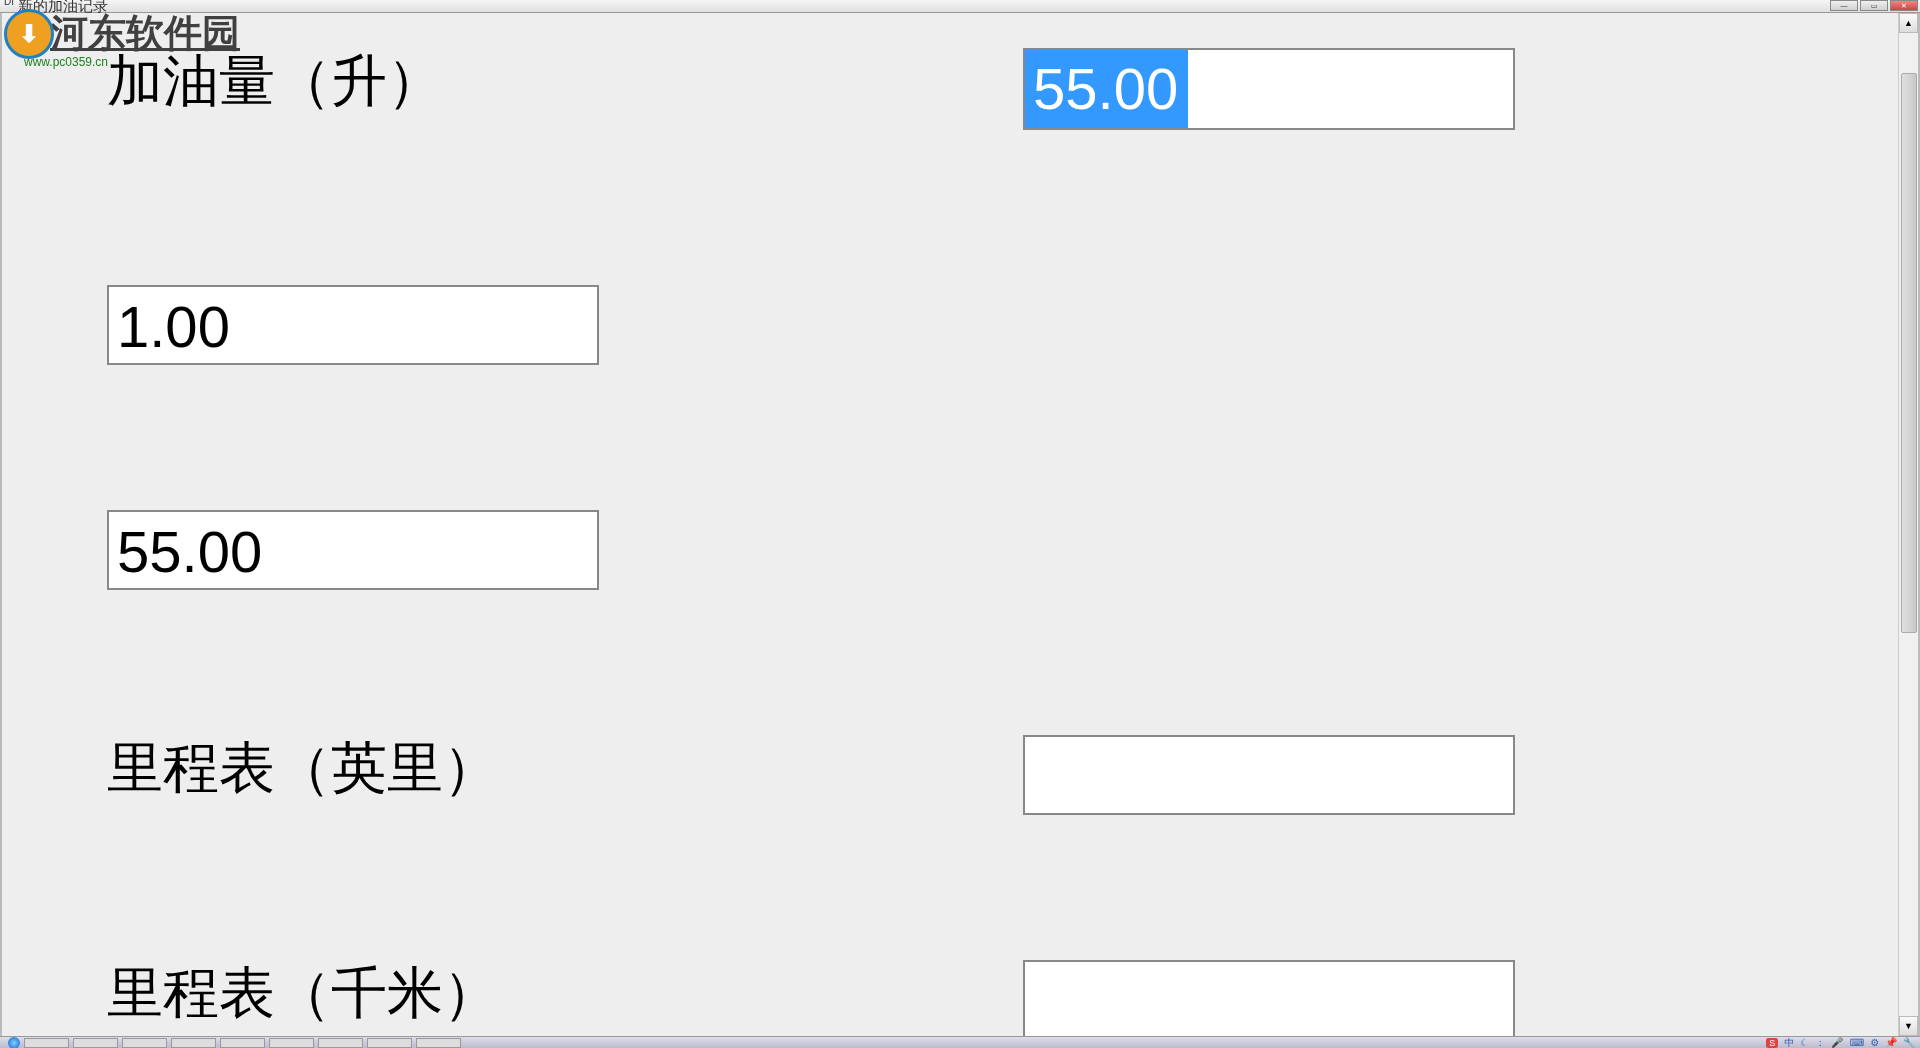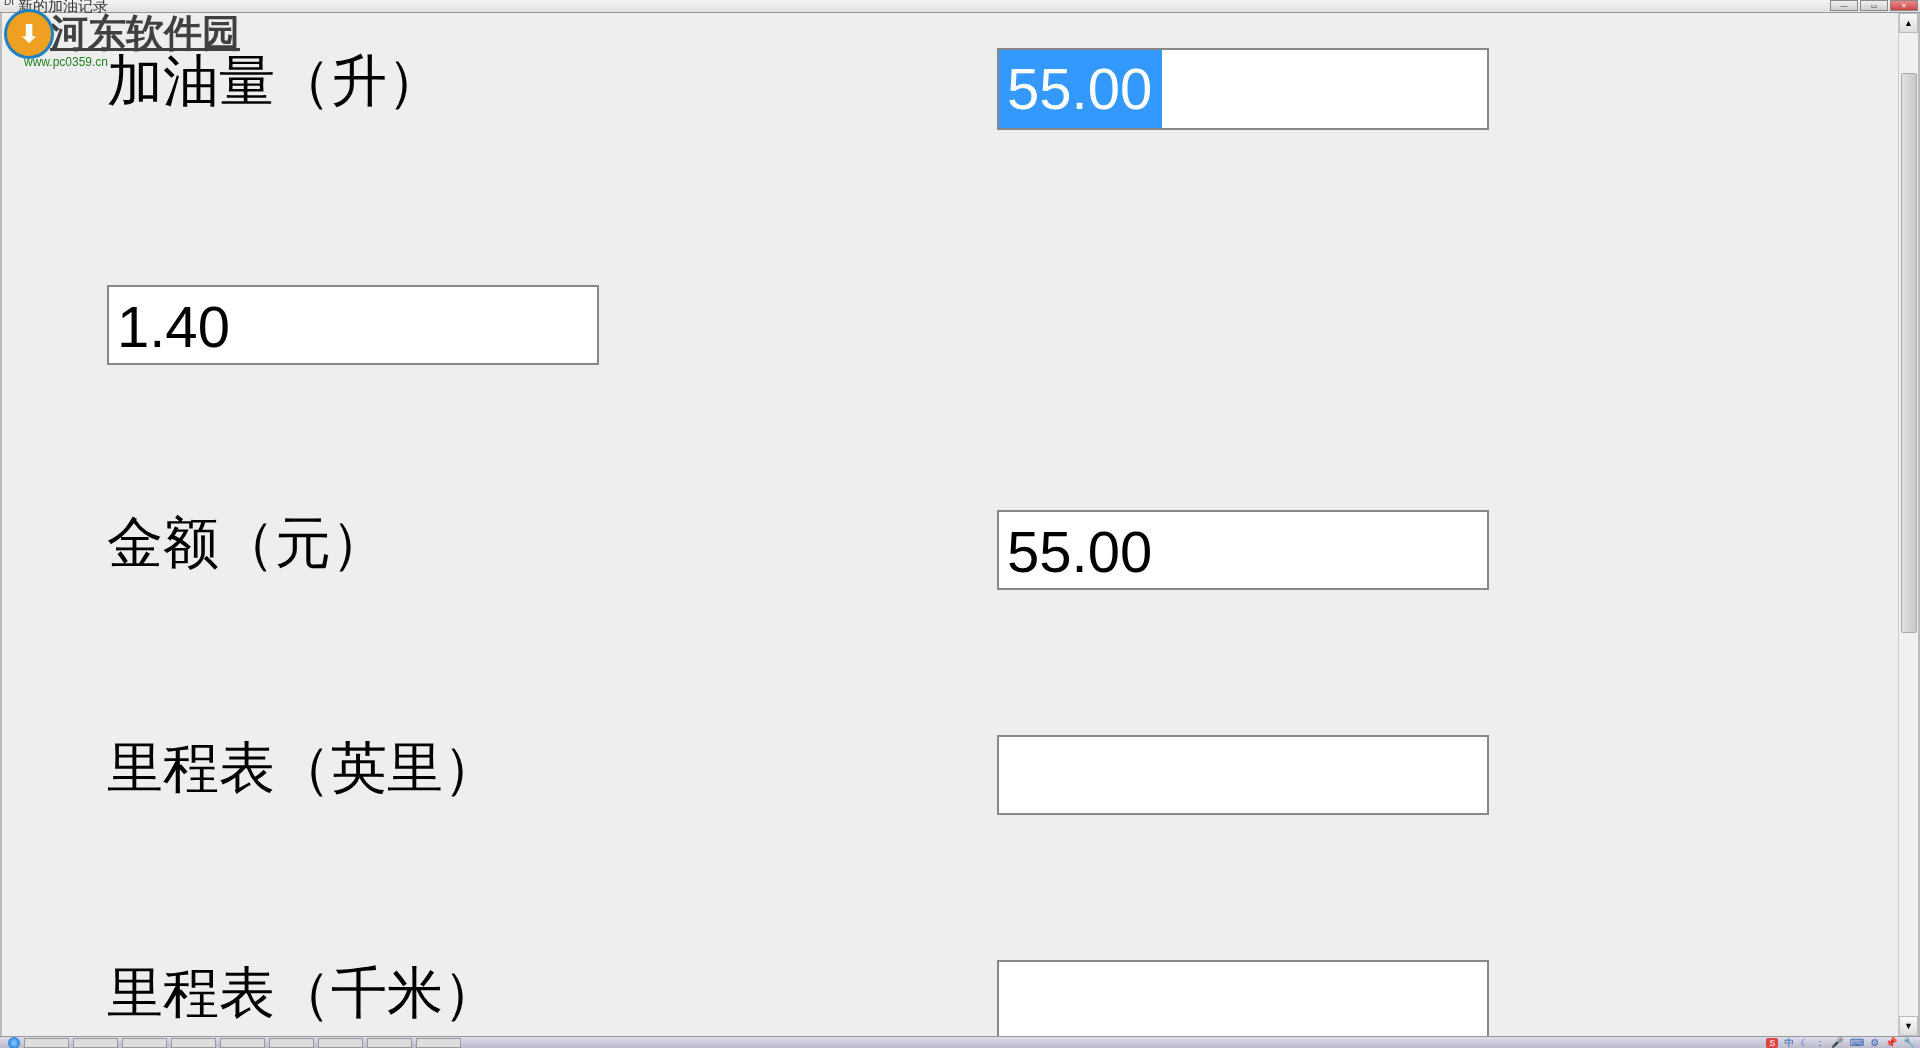--- a/index.html
+++ b/index.html
@@ -142,20 +142,21 @@
     
     .form-area {
       padding-top: 35px;
       padding-left: 105px;
       width: calc(100% - 20px);
     }
     .form-row {
       display: flex;
       align-items: flex-start;
       margin-bottom: 145px;
+      gap: 26px;
     }
     .form-row:first-child { margin-bottom: 155px; }
     .form-label {
       font-size: 56px;
       color: #000;
       font-family: "SimSun", serif;
       width: 890px;
       line-height: 1.2;
     }
     .form-input {
@@ -255,25 +256,24 @@
   <div class="form-area">
 
     <div class="form-row">
       <div class="form-label">加油量（升）</div>
       <div class="input-wrap-sel">
         <span class="sel-part">55.00</span>
       </div>
     </div>
 
     <div class="form-row">
-      <div class="form-input">1.40</div>
-    </div>
-
-    <div class="form-row">
-      <div class="form-label">金额（元）</div>
+      <div class="form-input">1.00</div>
+    </div>
+
+    <div class="form-row">
       <div class="form-input">55.00</div>
     </div>
 
     <div class="form-row">
       <div class="form-label">里程表（英里）</div>
       <div class="form-input"></div>
     </div>
 
     <div class="form-row">
       <div class="form-label">里程表（千米）</div>

